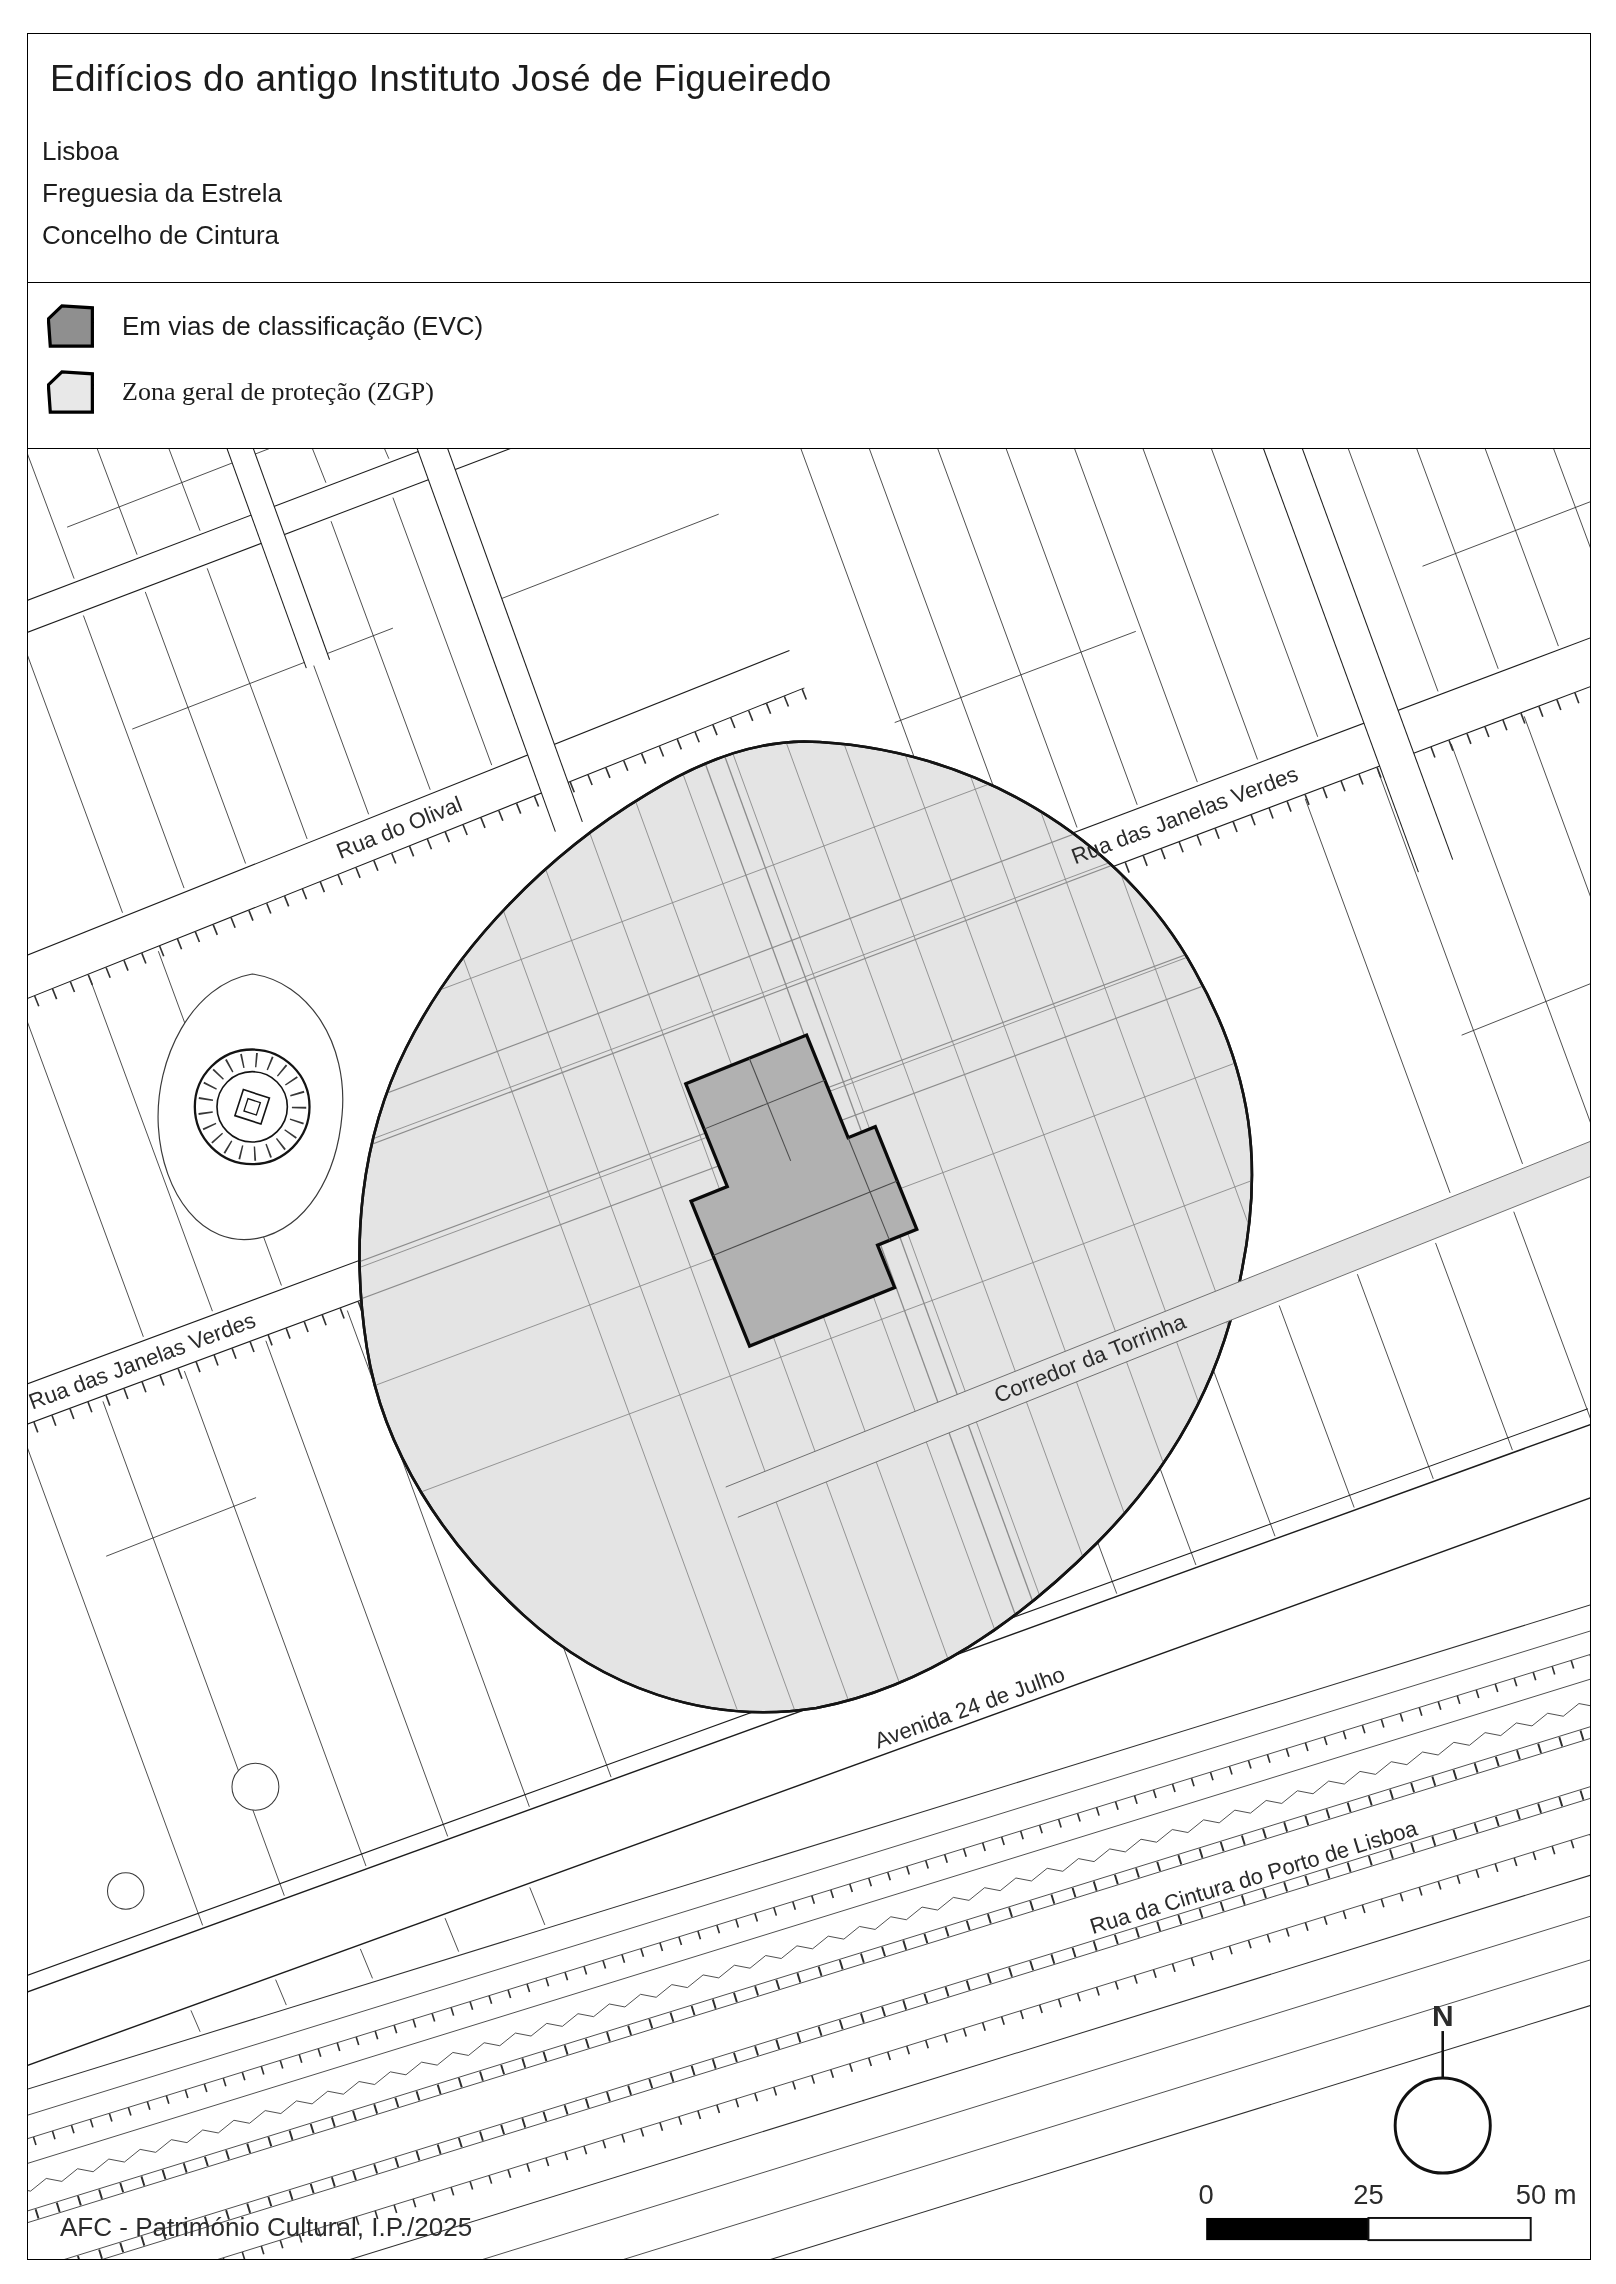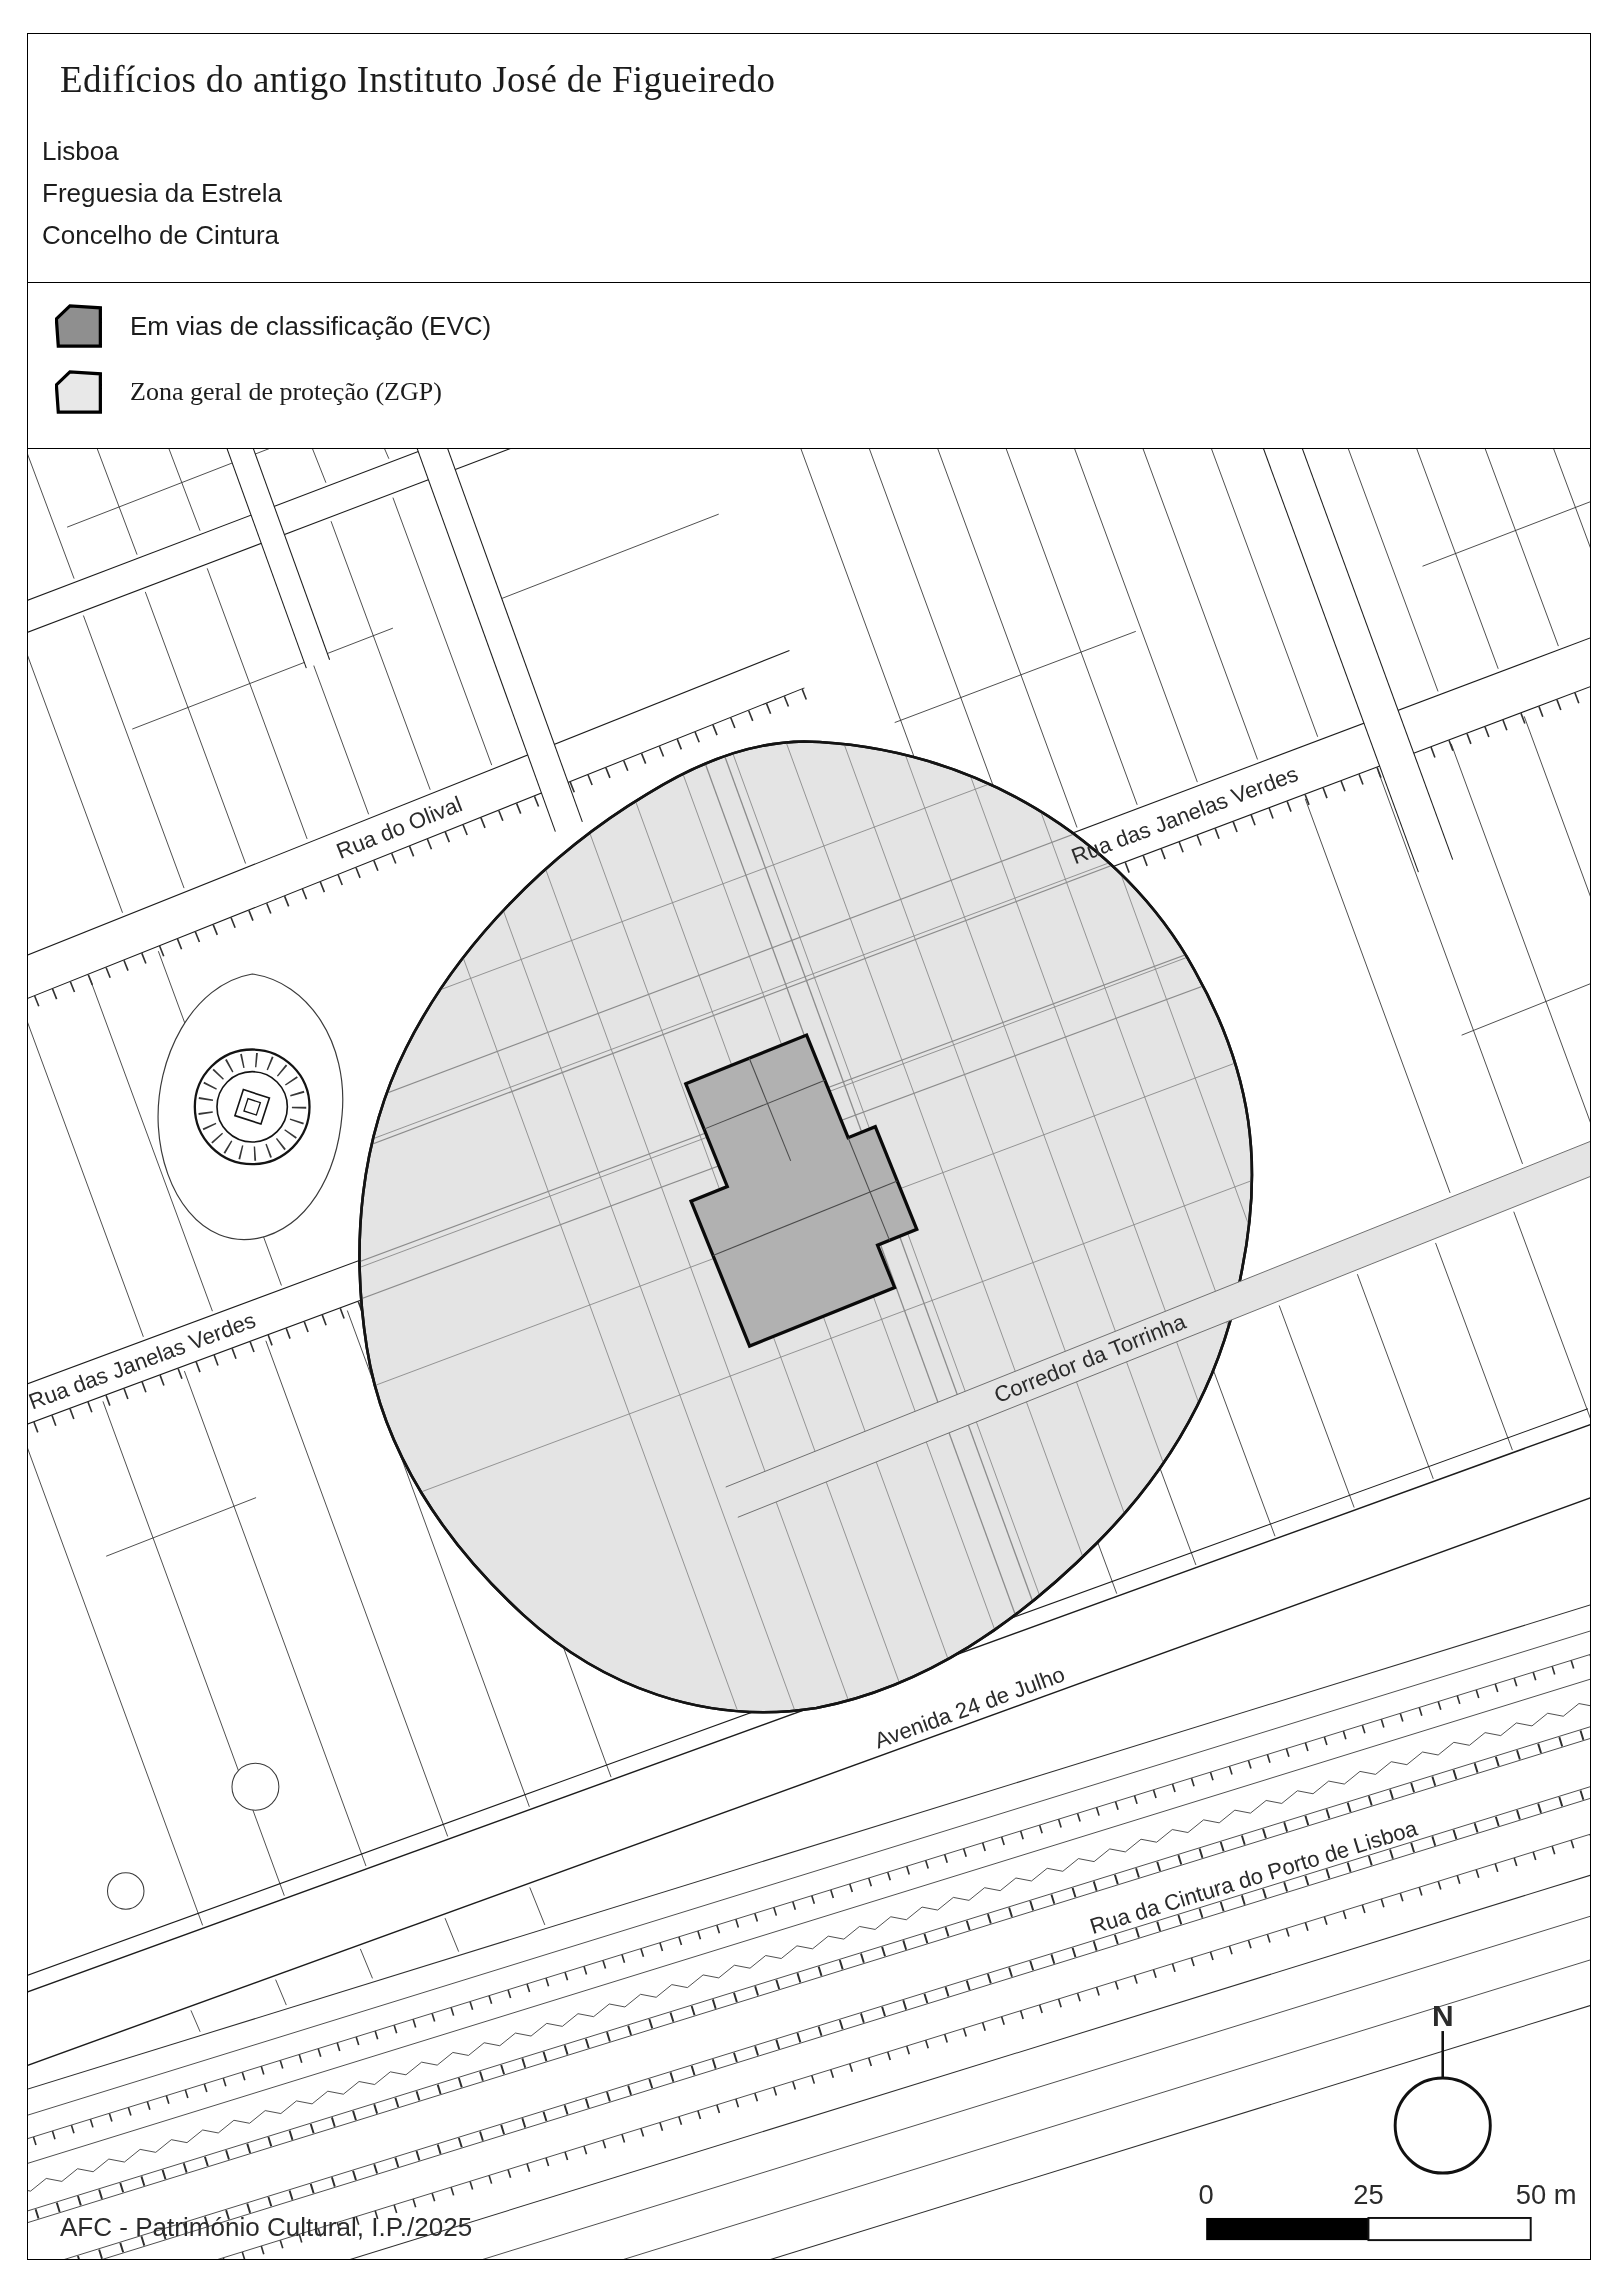--- a/index.html
+++ b/index.html
@@ -1,22 +1,22 @@
 <!DOCTYPE html>
 <html style="font-size:10.4px"><head>
 <meta charset="utf-8">
 <style>
   html,body{margin:0;padding:0;background:#fff;}
   .page{position:relative;width:1616px;height:2284px;background:#fff;
         font-family:"Liberation Sans",sans-serif;color:#1c1c1c;overflow:hidden;}
   .frame{position:absolute;left:27px;top:33px;width:1562px;height:2225px;border:1.3px solid #000;}
-  .title{position:absolute;left:32px;top:23.5px;font-size:37px;font-weight:400;letter-spacing:0.3px;white-space:nowrap;font-family:Liberation Serif, serif;}
+  .title{position:absolute;left:22px;top:23.5px;font-size:37px;font-weight:400;letter-spacing:0.3px;white-space:nowrap;}
   .subtitles{position:absolute;left:14px;top:96px;font-size:26px;line-height:42px;}
   .sep{position:absolute;left:0;right:0;top:248px;border-top:1.3px solid #000;}
-  .legend-item{position:absolute;left:27px;display:flex;align-items:center;gap:27px;}
+  .legend-item{position:absolute;left:19px;display:flex;align-items:center;gap:27px;}
   .legend-item .lbl{font-size:26px;white-space:nowrap;}
   .li-1{top:270px;height:44px;}
   .li-2{top:336px;height:43px;font-family:Liberation Serif, serif;}
   .map{position:absolute;left:0;right:0;top:414px;bottom:0;border-top:1.3px solid #000;}
   .map svg{display:block;width:100%;height:100%;}
   svg text{font-family:"Liberation Sans",sans-serif;fill:#2b2b2b;}
 </style>
 </head>
 <body>
 

